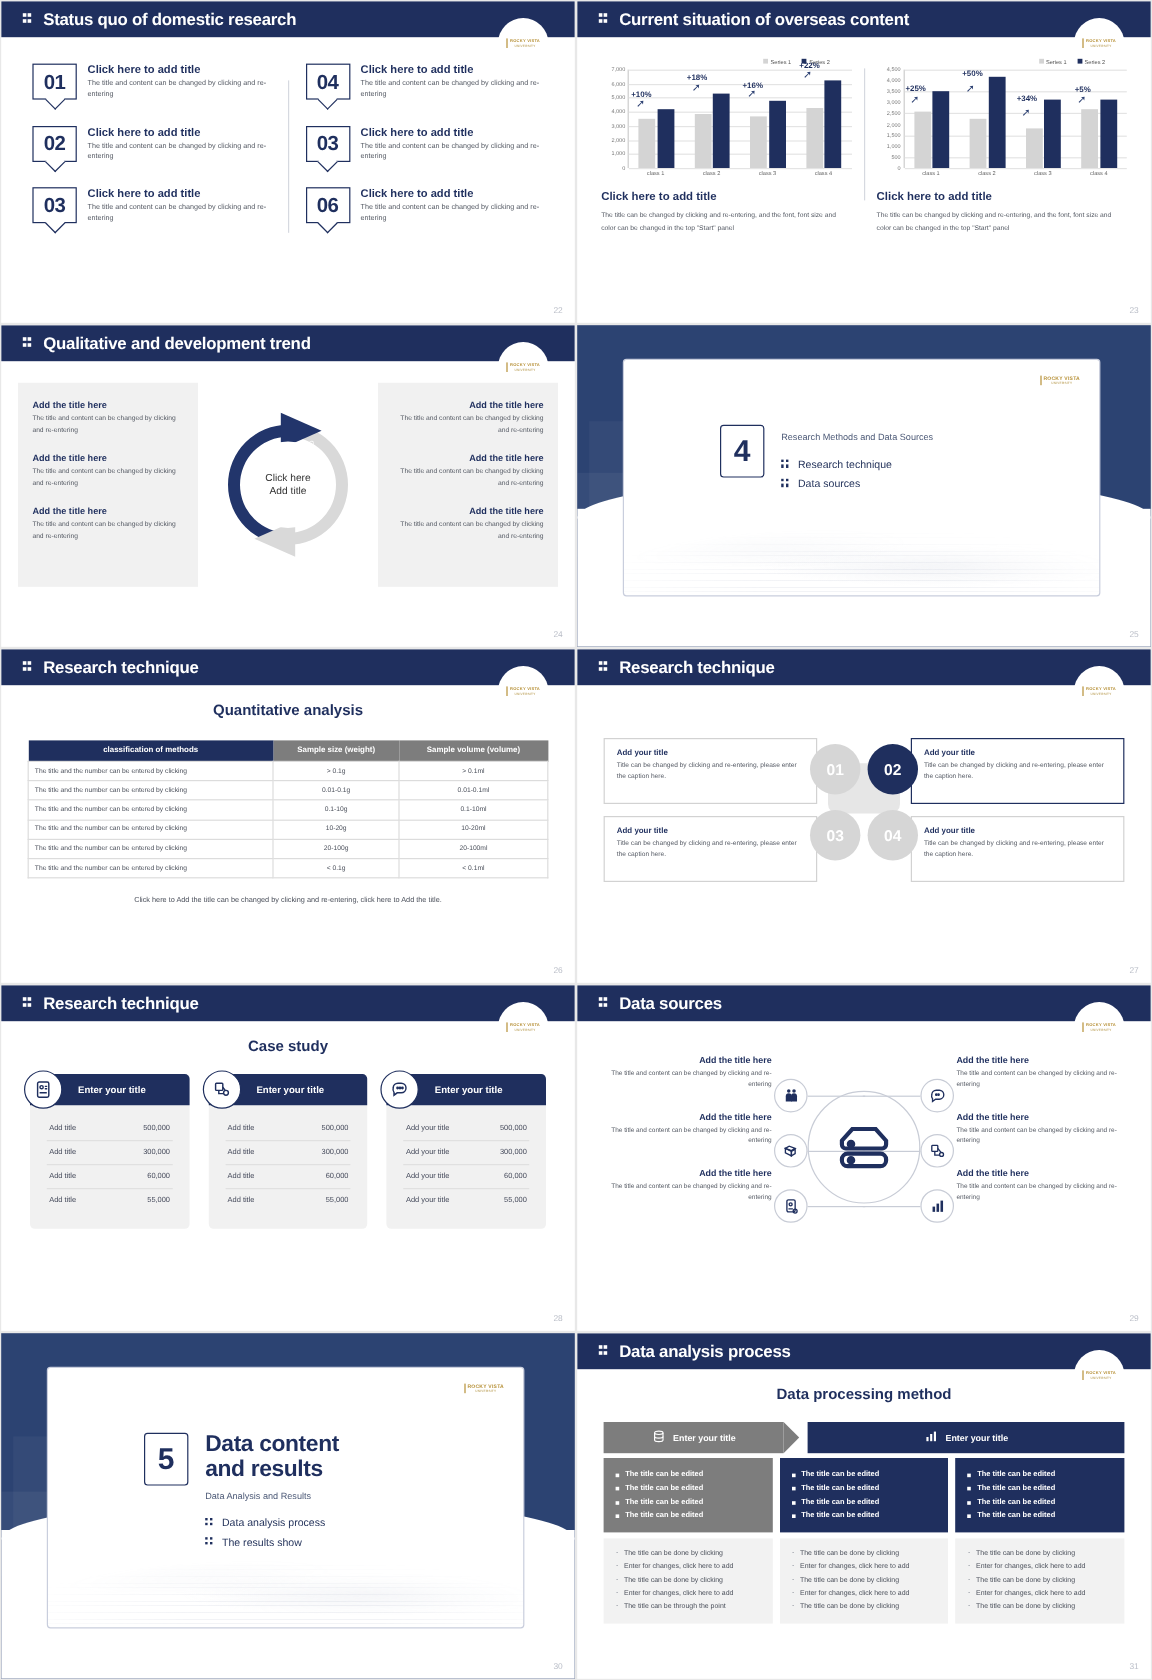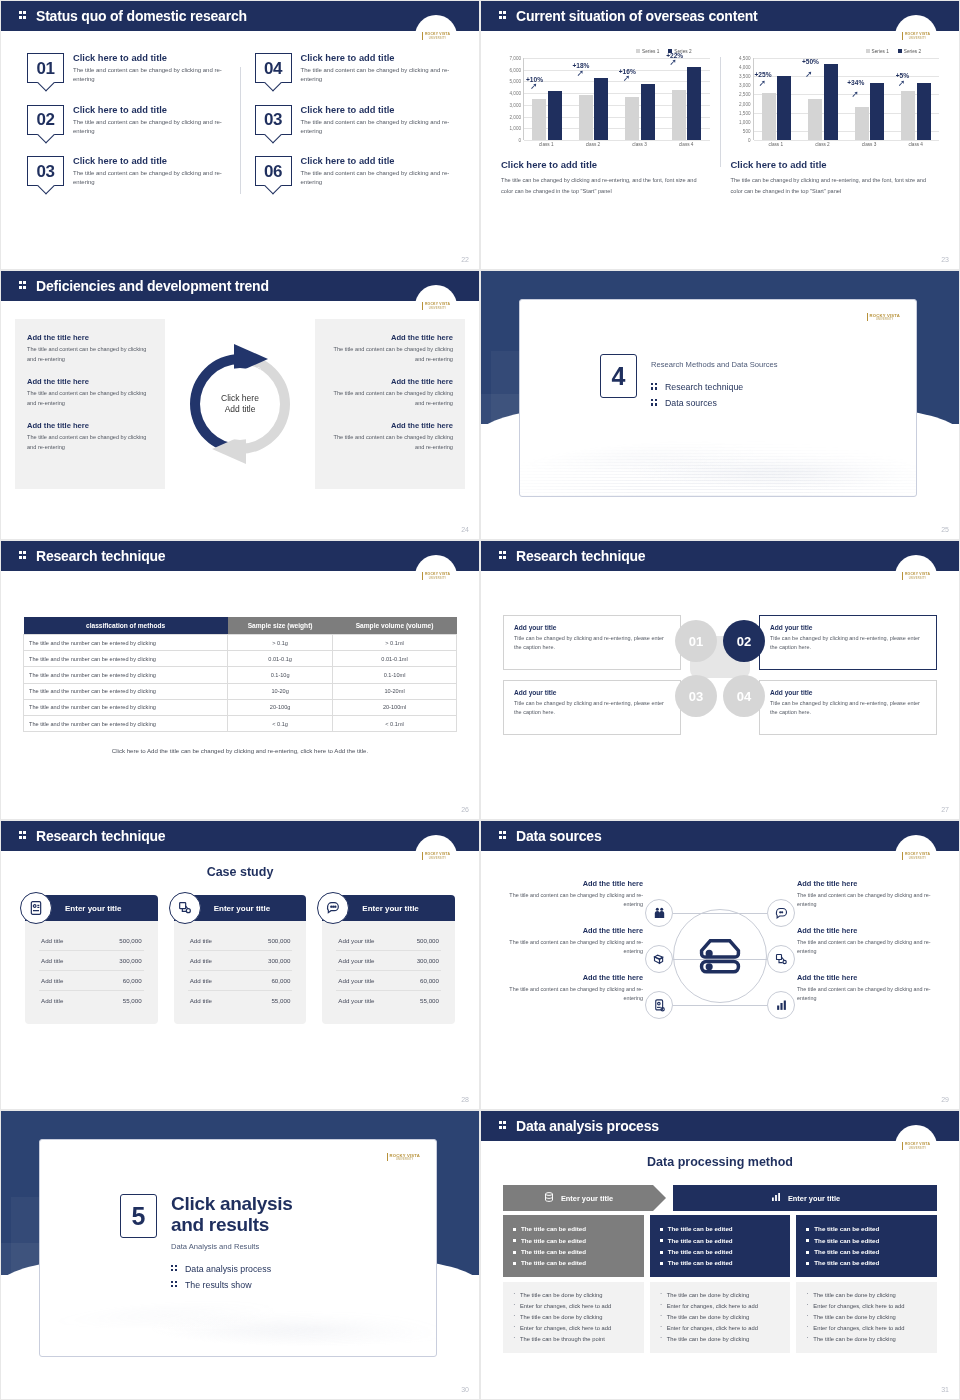--- a/index.html
+++ b/index.html
@@ -416,21 +416,21 @@
   </div>
 
   <div class="slide">
     <div class="hdr"></div>
     <div class="dots">
         <i></i>
         <i></i>
         <i></i>
         <i></i>
       </div>
-    <div class="hdr-title">Deficiencies and development trend</div>
+    <div class="hdr-title">Qualitative and development trend</div>
     <div class="logo">
       <div class="logo-in"><span>ROCKY VISTA</span><span class="sub">UNIVERSITY</span></div>
     </div>
 
     <div class="s24">
       <div class="s24-panel">
         <div class="s24-b">
             <h5>Add the title here</h5>
             <p>The title and content can be changed by clicking and re-entering</p>
           </div>
@@ -523,20 +523,21 @@
     <div class="dots">
         <i></i>
         <i></i>
         <i></i>
         <i></i>
       </div>
     <div class="hdr-title">Research technique</div>
     <div class="logo">
       <div class="logo-in"><span>ROCKY VISTA</span><span class="sub">UNIVERSITY</span></div>
     </div>
+    <div class="sec-title">Quantitative analysis</div>
 
     <table class="tbl">
       <tbody>
           <tr>
         <th class="c1">classification of methods</th>
         <th class="c2">Sample size (weight)</th>
         <th class="c3">Sample volume (volume)</th>
       </tr>
       <tr>
             <td class="left">The title and the number can be entered by clicking</td>
@@ -849,21 +850,21 @@
     <div class="div-bg-low"></div>
     <div class="div-card">
       <div class="wave"></div>
       <div class="div-logo logo" style="position:absolute; background:none; width:auto; height:auto;">
         <div class="logo-in"><span>ROCKY VISTA</span><span class="sub">UNIVERSITY</span></div>
       </div>
       <div class="div-inner">
         <div class="big-num">5</div>
         <div>
           <div class="div-t1">
-            <div>Click analysis</div>
+            <div>Data content</div>
             <div>and results</div>
           </div>
           <div class="div-t2">Data Analysis and Results</div>
           <div class="div-list">
             <div class="div-li">
               <span class="dots-s">
                   <i></i>
                   <i></i>
                   <i></i>
                   <i></i>

